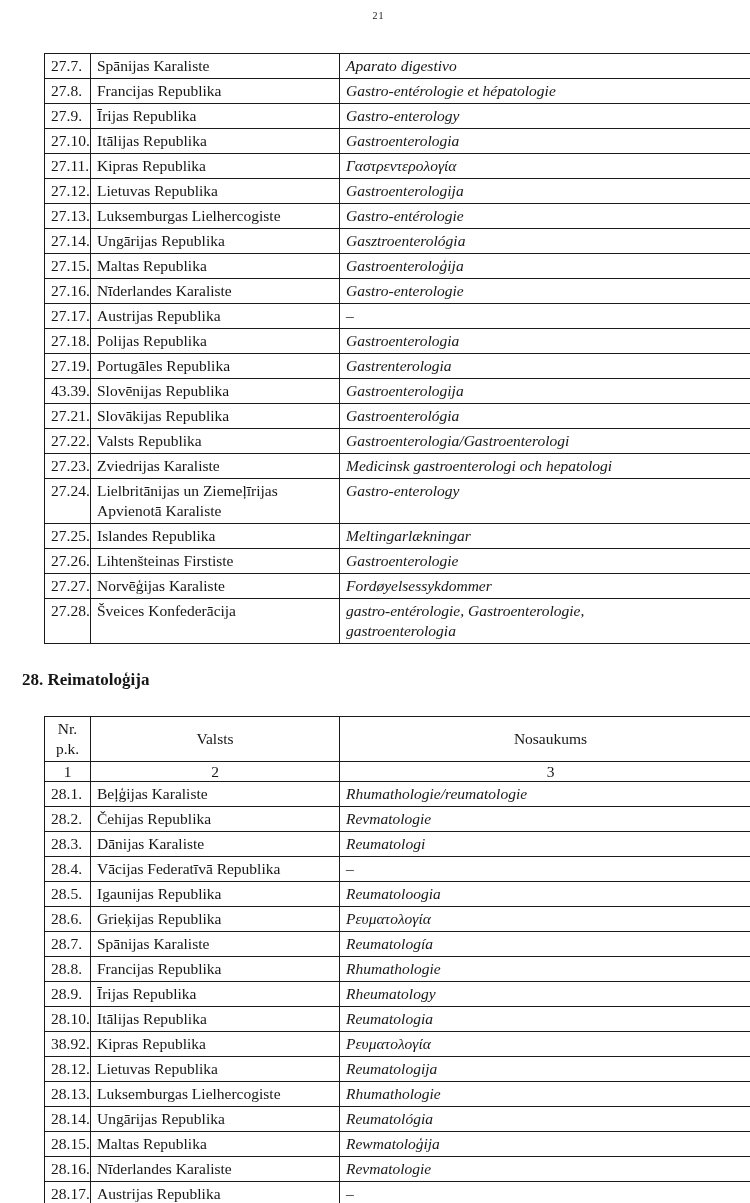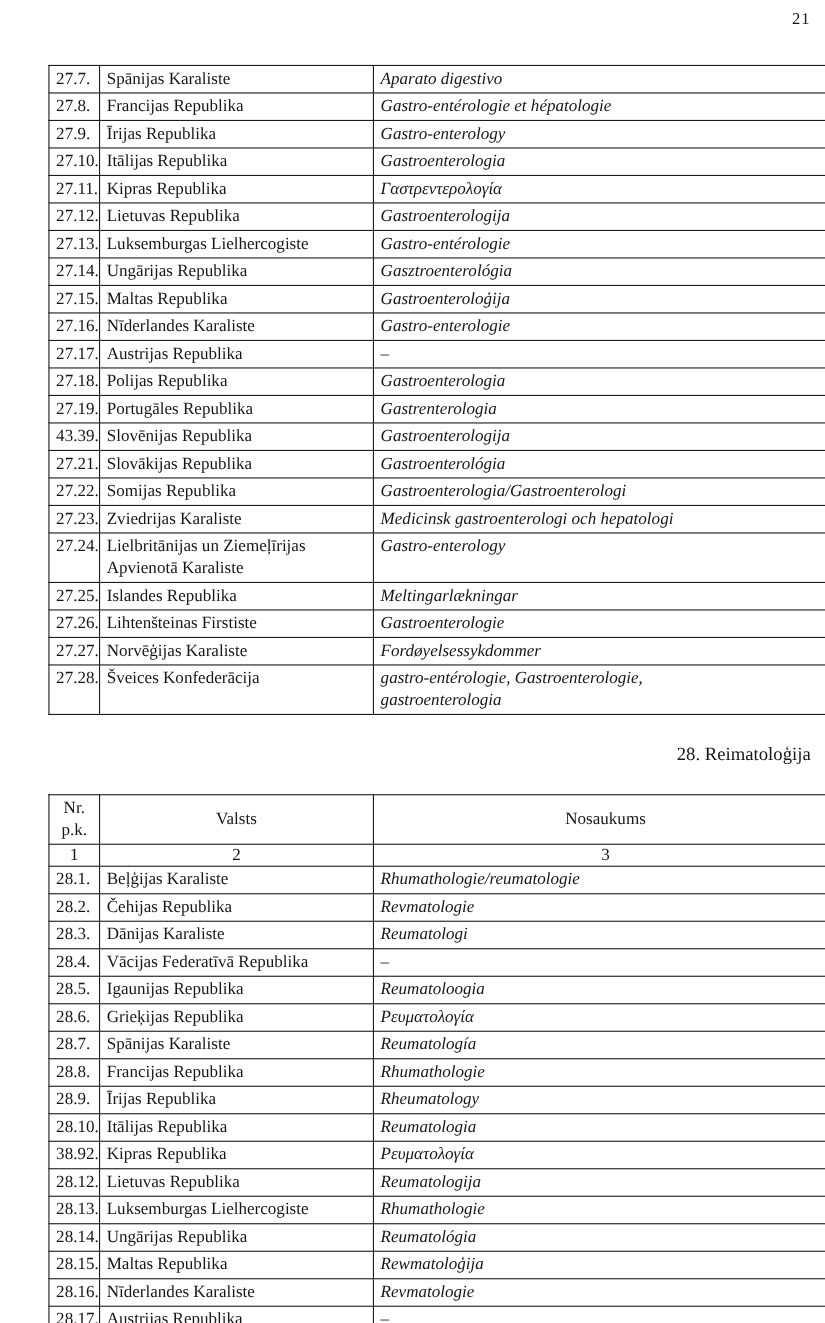--- a/index.html
+++ b/index.html
@@ -8,22 +8,22 @@
     background: #ffffff;
     color: #161616;
     font-family: "Liberation Serif", "DejaVu Serif", serif;
     overflow: hidden;
   }
   .page {
     width: 750px; height: 1203px;
     padding: 10px 13px 0 20px;
   }
   .page-number {
-    text-align: right;
-    font-size: 15px;
+    text-align: center;
+    font-size: 10px;
     letter-spacing: 1px;
     margin-bottom: 32px;
   }
   table.doc-table {
     border-collapse: collapse;
     table-layout: fixed;
     width: 717px;
     margin-left: 24px;
   }
   col.c1 { width: 46px; }
@@ -36,23 +36,22 @@
     padding: 2px 6px;
     vertical-align: top;
     text-align: left;
     font-weight: normal;
     white-space: pre-line;
     overflow: hidden;
   }
   td.cell-title { font-style: italic; }
   .section-heading {
     font-size: 17px;
-    font-weight: normal;
+    font-weight: bold;
     margin: 26px 0 26px 2px;
-    text-align: right;
   }
   .table28 thead th {
     text-align: center;
     vertical-align: middle;
     padding: 2px 4px;
   }
   .table28 .numrow th {
     line-height: 17px;
     padding: 1px 4px;
   }
@@ -157,21 +156,21 @@
         </tr>
 
         <tr>
           <td class="cell-nr">27.21.</td>
           <td class="cell-country">Slovākijas Republika</td>
           <td class="cell-title">Gastroenterológia</td>
         </tr>
 
         <tr>
           <td class="cell-nr">27.22.</td>
-          <td class="cell-country">Somijas Republika</td>
+          <td class="cell-country">Valsts Republika</td>
           <td class="cell-title">Gastroenterologia/Gastroenterologi</td>
         </tr>
 
         <tr>
           <td class="cell-nr">27.23.</td>
           <td class="cell-country">Zviedrijas Karaliste</td>
           <td class="cell-title">Medicinsk gastroenterologi och hepatologi</td>
         </tr>
 
         <tr>

